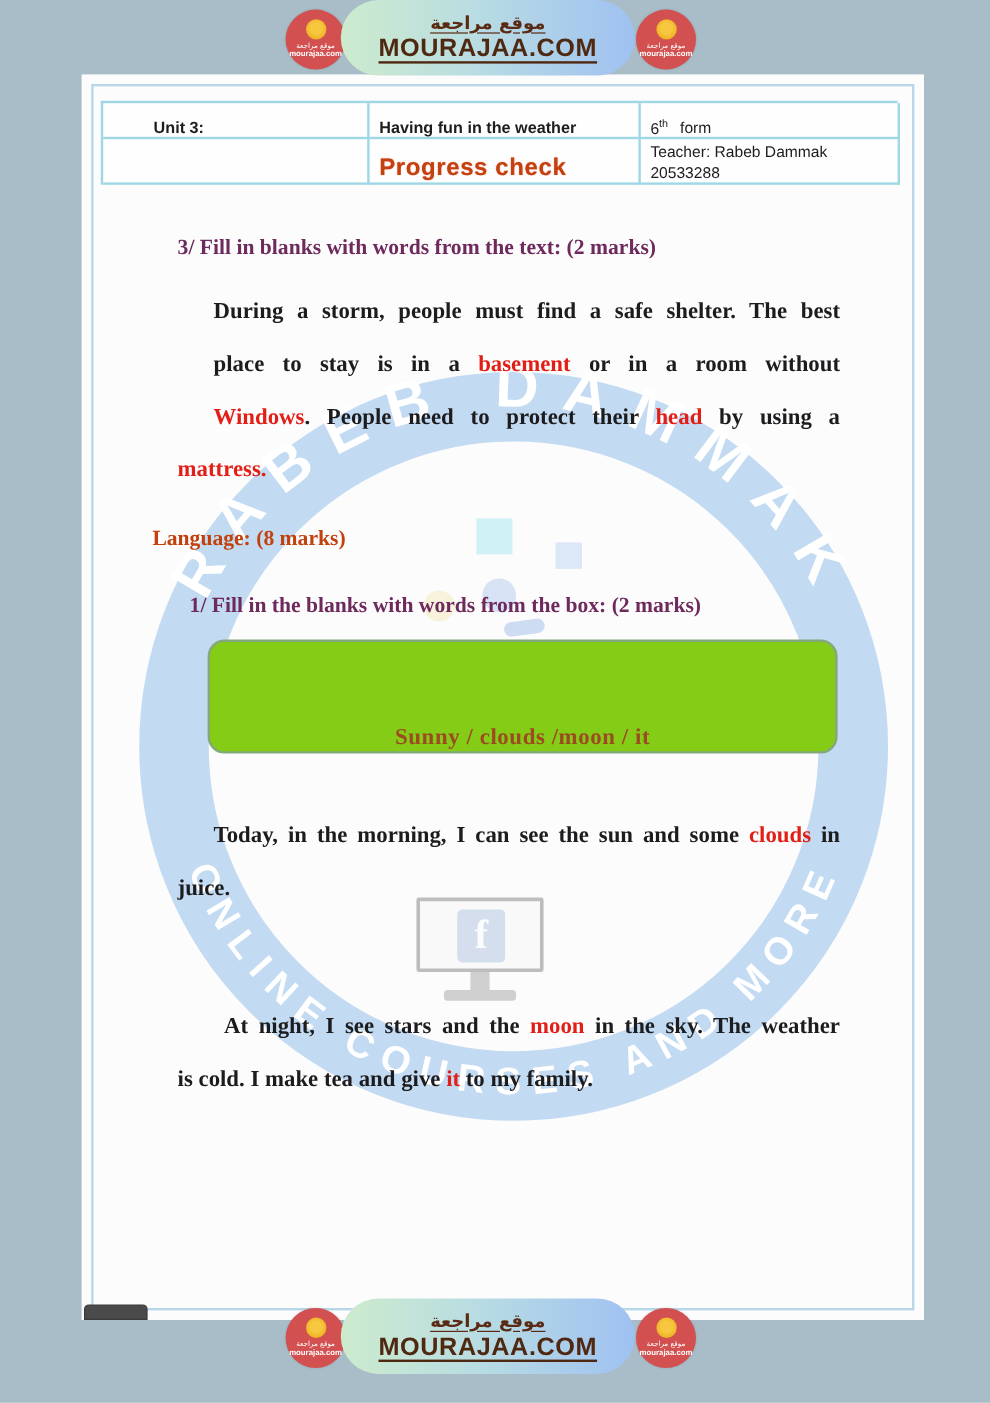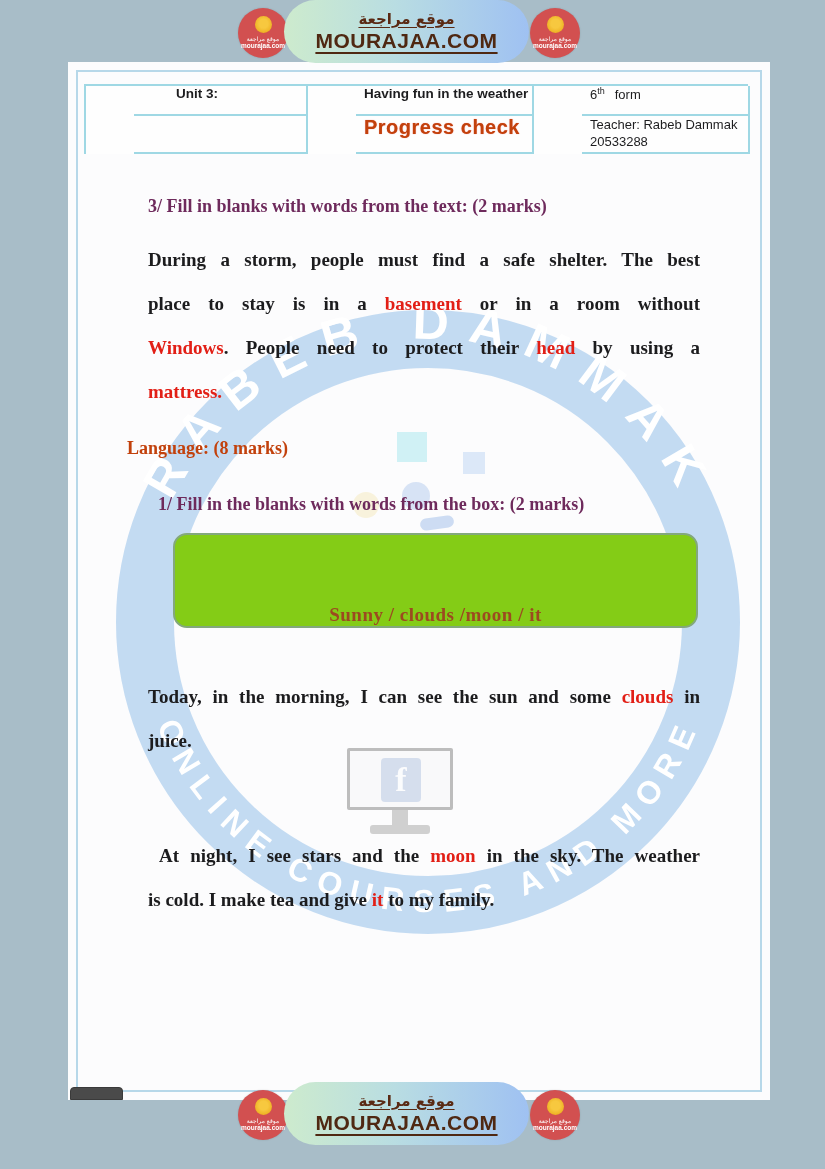--- a/index.html
+++ b/index.html
@@ -21,22 +21,22 @@
            color:rgba(255,255,255,.92); font:bold 34px "Liberation Serif", serif; text-align:center;
            line-height:44px; border-radius:4px; }
   .mon-neck { width:16px; height:15px; background:#c9c9c9; margin:0 auto; }
   .mon-base { width:60px; height:9px; background:#c9c9c9; margin:0 auto; border-radius:3px; }
 
   
   .htable { position:absolute; left:16px; top:22px; width:664px; z-index:2;
             display:grid; grid-template-columns:222px 226px 216px; grid-template-rows:30px 38px;
             border-top:2px solid #9fd8e4; border-left:2px solid #9fd8e4; background:rgba(255,255,255,.6); }
   .hcell { border-right:2px solid #9fd8e4; border-bottom:2px solid #9fd8e4;
-           display:flex; flex-direction:column; justify-content:flex-start; padding-left:8px;
-           font-size:13.5px; color:#1d1d1f;margin-left:48px; }
+           display:flex; flex-direction:column; justify-content:flex-end; padding-left:8px;
+           font-size:13.5px; color:#1d1d1f; }
   .hcell.b { font-weight:bold; }
   .cell-unit { padding-left:42px; }
   .cell-grade { font-weight:normal; font-size:13px; }
   .cell-grade sup { font-size:9px; }
   .grade-rest { margin-left:10px; }
   .cell-progress { color:#c2410c; font-weight:bold; font-size:20px; letter-spacing:.5px;
                    text-shadow:0 0 1px rgba(232,35,29,.55); }
   .cell-teacher { font-weight:normal; font-size:13px; line-height:17px; }
 
   
@@ -44,21 +44,21 @@
   #q3h { left:80px; top:134px; }
   #langh { left:59px; top:376px; color:#c2410c; }
   #q1h { left:90px; top:432px; }
 
   .para { position:absolute; left:80px; width:552px; z-index:2;
           font:bold 19px "Liberation Serif", serif; }
   #p1 { top:176px; }
   #p2 { top:613px; }
   #p3 { top:772px; }
   .tline { line-height:44px; }
-  .tline.just { text-align:justify; text-align-last:justify; text-justify:inter-word; }
+  .tline.just { text-align:justify; text-align-last:justify; text-justify:inter-word;margin-left:30px; }
   .seg-ink { color:#1c1c1e; }
   .seg-red { color:#e21f16; }
 
   .word-box { position:absolute; left:105px; top:471px; width:525px; height:95px; z-index:2;
               background:#84cc16; border:2px solid #83a87c; border-radius:14px;
               display:flex; align-items:flex-end; justify-content:center; }
   .word-box-text { font:bold 19px "Liberation Serif", serif; color:#9c4a20; letter-spacing:.5px; }
 
   
   .banner { position:absolute; left:0; width:825px; height:70px; z-index:5; }

